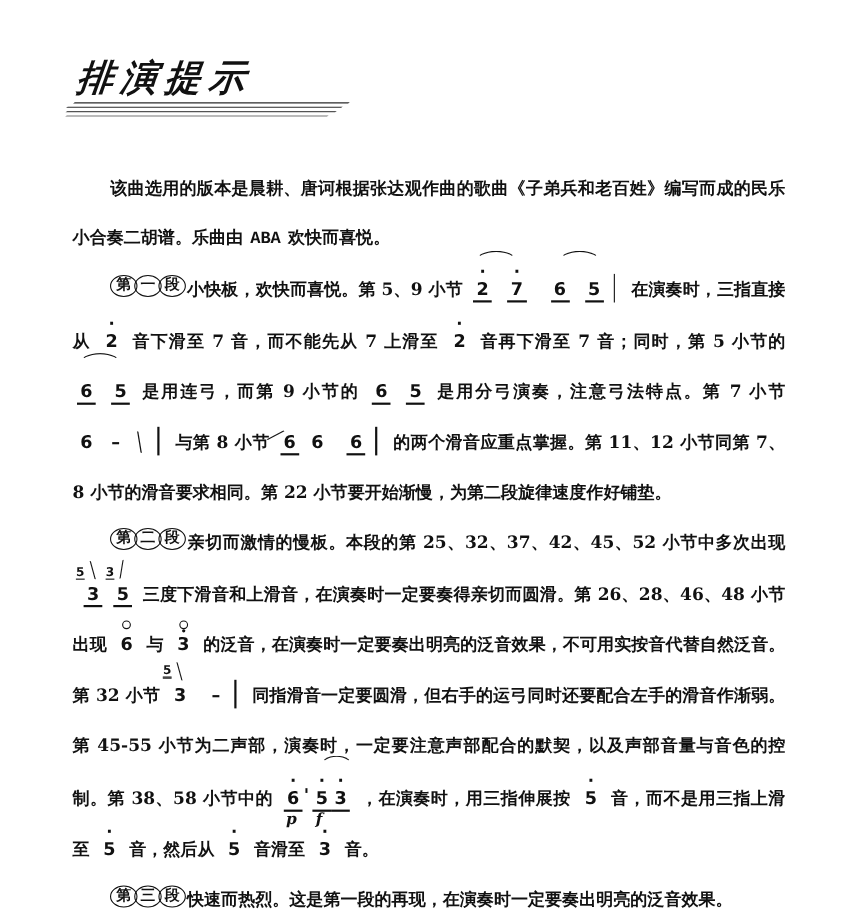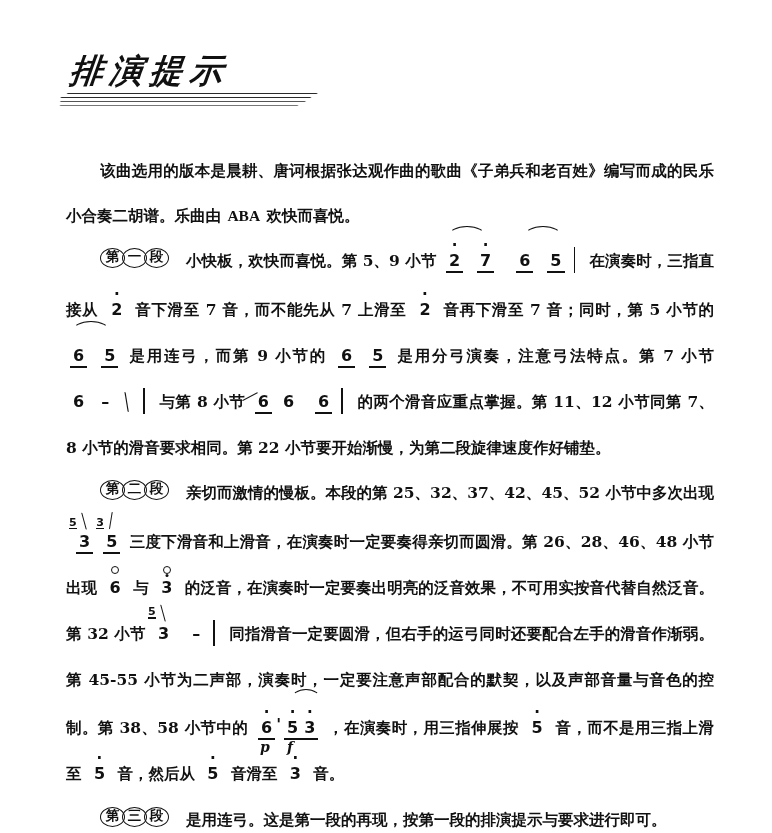--- a/index.html
+++ b/index.html
@@ -72,32 +72,31 @@
     text-justify: inter-character;
     color: #111;
   }
   .para {
     margin: 0;
     text-indent: 0;
   }
   .indent { display: inline-block; width: 34px; }
 
   .lat {
-    font-family: Liberation Serif, serif;
+    font-family: Liberation Mono, monospace;
     font-weight: 700;
     padding: 0 1px;
   }
 
   
   .seg-marker {
     display: inline-block;
     vertical-align: -2px;
     white-space: nowrap;
-    margin-right: 20px;
-    font-family: Liberation Mono, monospace;
+    margin-right: 4px;
   }
   .seg-marker .oval {
     display: inline-block;
     border: 1.4px solid #111;
     border-radius: 50%;
     width: 23px;
     height: 18px;
     line-height: 17px;
     text-align: center;
     font-size: 13.5px;
@@ -266,16 +265,16 @@
   </div>
 
   <div class="body">
 
     <p class="para"><span class="indent"></span><span>该曲选用的版本是晨耕、唐诃根据张达观作曲的歌曲《子弟兵和老百姓》编写而成的民乐小合奏二胡谱。乐曲由 </span><span class="lat">ABA</span><span> 欢快而喜悦。</span></p>
 
     <p class="para"><span class="indent"></span><span class="seg-marker"><span class="oval">第</span><span class="oval">一</span><span class="oval">段</span></span><span>小快板，欢快而喜悦。第 5、9 小节 </span><span class="jp"><span class="slur" style="left:2px; width:36px;"></span><span class="nt beam"><span class="oct">·</span>2</span><span class="nt beam" style="margin-left:14px;"><span class="oct">·</span>7</span><span class="slur" style="left:78px; width:36px;"></span><span class="nt beam" style="margin-left:22px;">6</span><span class="nt beam" style="margin-left:14px;">5</span><span class="barline"></span></span><span> 在演奏时，三指直接从 </span><span class="jp"><span class="nt"><span class="oct">·</span>2</span></span><span> 音下滑至 7 音，而不能先从 7 上滑至 </span><span class="jp"><span class="nt"><span class="oct">·</span>2</span></span><span> 音再下滑至 7 音；同时，第 5 小节的 </span><span class="jp"><span class="slur" style="left:2px; width:36px;"></span><span class="nt beam">6</span><span class="nt beam" style="margin-left:14px;">5</span></span><span> 是用连弓，而第 9 小节的 </span><span class="jp"><span class="nt beam">6</span><span class="nt beam" style="margin-left:14px;">5</span></span><span> 是用分弓演奏，注意弓法特点。第 7 小节 </span><span class="jp"><span class="nt">6</span><span class="dash" style="margin-left:10px;">–</span><span class="tick" style="margin-left:6px;">╲</span><span class="barline"></span></span><span> 与第 8 小节 </span><span class="jp"><span class="nt beam"><span class="porta">╱</span>6</span><span class="nt" style="margin-left:8px;">6</span><span class="nt beam" style="margin-left:18px;">6</span><span class="barline"></span></span><span> 的两个滑音应重点掌握。第 11、12 小节同第 7、8 小节的滑音要求相同。第 22 小节要开始渐慢，为第二段旋律速度作好铺垫。</span></p>
 
     <p class="para"><span class="indent"></span><span class="seg-marker"><span class="oval">第</span><span class="oval">二</span><span class="oval">段</span></span><span>亲切而激情的慢板。本段的第 25、32、37、42、45、52 小节中多次出现 </span><span class="jp"><span class="nt beam" style="margin-left:6px;"><span class="grace">5<span class="gbeam"></span></span><span class="slide-down">╲</span>3</span><span class="nt beam" style="margin-left:10px;"><span class="grace">3<span class="gbeam"></span></span><span class="slide-up">╱</span>5</span></span><span> 三度下滑音和上滑音，在演奏时一定要奏得亲切而圆滑。第 26、28、46、48 小节出现 </span><span class="jp"><span class="nt"><span class="harm"></span>6</span></span><span> 与 </span><span class="jp"><span class="nt"><span class="harm withdot"></span>3</span></span><span> 的泛音，在演奏时一定要奏出明亮的泛音效果，不可用实按音代替自然泛音。第 32 小节 </span><span class="jp"><span class="nt"><span class="grace" style="top:-19px;">5<span class="gbeam"></span><span class="gbeam"></span></span><span class="slide-down">╲</span>3</span><span class="dash" style="margin-left:16px;">–</span><span class="barline"></span></span><span> 同指滑音一定要圆滑，但右手的运弓同时还要配合左手的滑音作渐弱。第 45-55 小节为二声部，演奏时，一定要注意声部配合的默契，以及声部音量与音色的控制。第 38、58 小节中的 </span><span class="jp"><span class="nt beam"><span class="oct">·</span>6<span class="dyn" style="left:2px;">p</span></span><span class="apos">'</span><span class="slur" style="left:33px; width:28px;"></span><span class="nt beam" style="margin-left:2px;"><span class="oct">·</span>5<span class="dyn" style="left:3px;">f</span></span><span class="nt beam"><span class="oct">·</span>3</span></span><span> ，在演奏时，用三指伸展按 </span><span class="jp"><span class="nt"><span class="oct">·</span>5</span></span><span> 音，而不是用三指上滑至 </span><span class="jp"><span class="nt"><span class="oct">·</span>5</span></span><span> 音，然后从 </span><span class="jp"><span class="nt"><span class="oct">·</span>5</span></span><span> 音滑至 </span><span class="jp"><span class="nt"><span class="oct">·</span>3</span></span><span> 音。</span></p>
 
-    <p class="para"><span class="indent"></span><span class="seg-marker"><span class="oval">第</span><span class="oval">三</span><span class="oval">段</span></span><span>是用连弓。这是第一段的再现，按第一段的排演提示与要求进行即可。</span></p>
+    <p class="para"><span class="indent"></span><span class="seg-marker"><span class="oval">第</span><span class="oval">三</span><span class="oval">段</span></span><span>快速而热烈。这是第一段的再现，在演奏时一定要奏出明亮的泛音效果。</span></p>
 
   </div>
 </div>
 
 </body></html>

